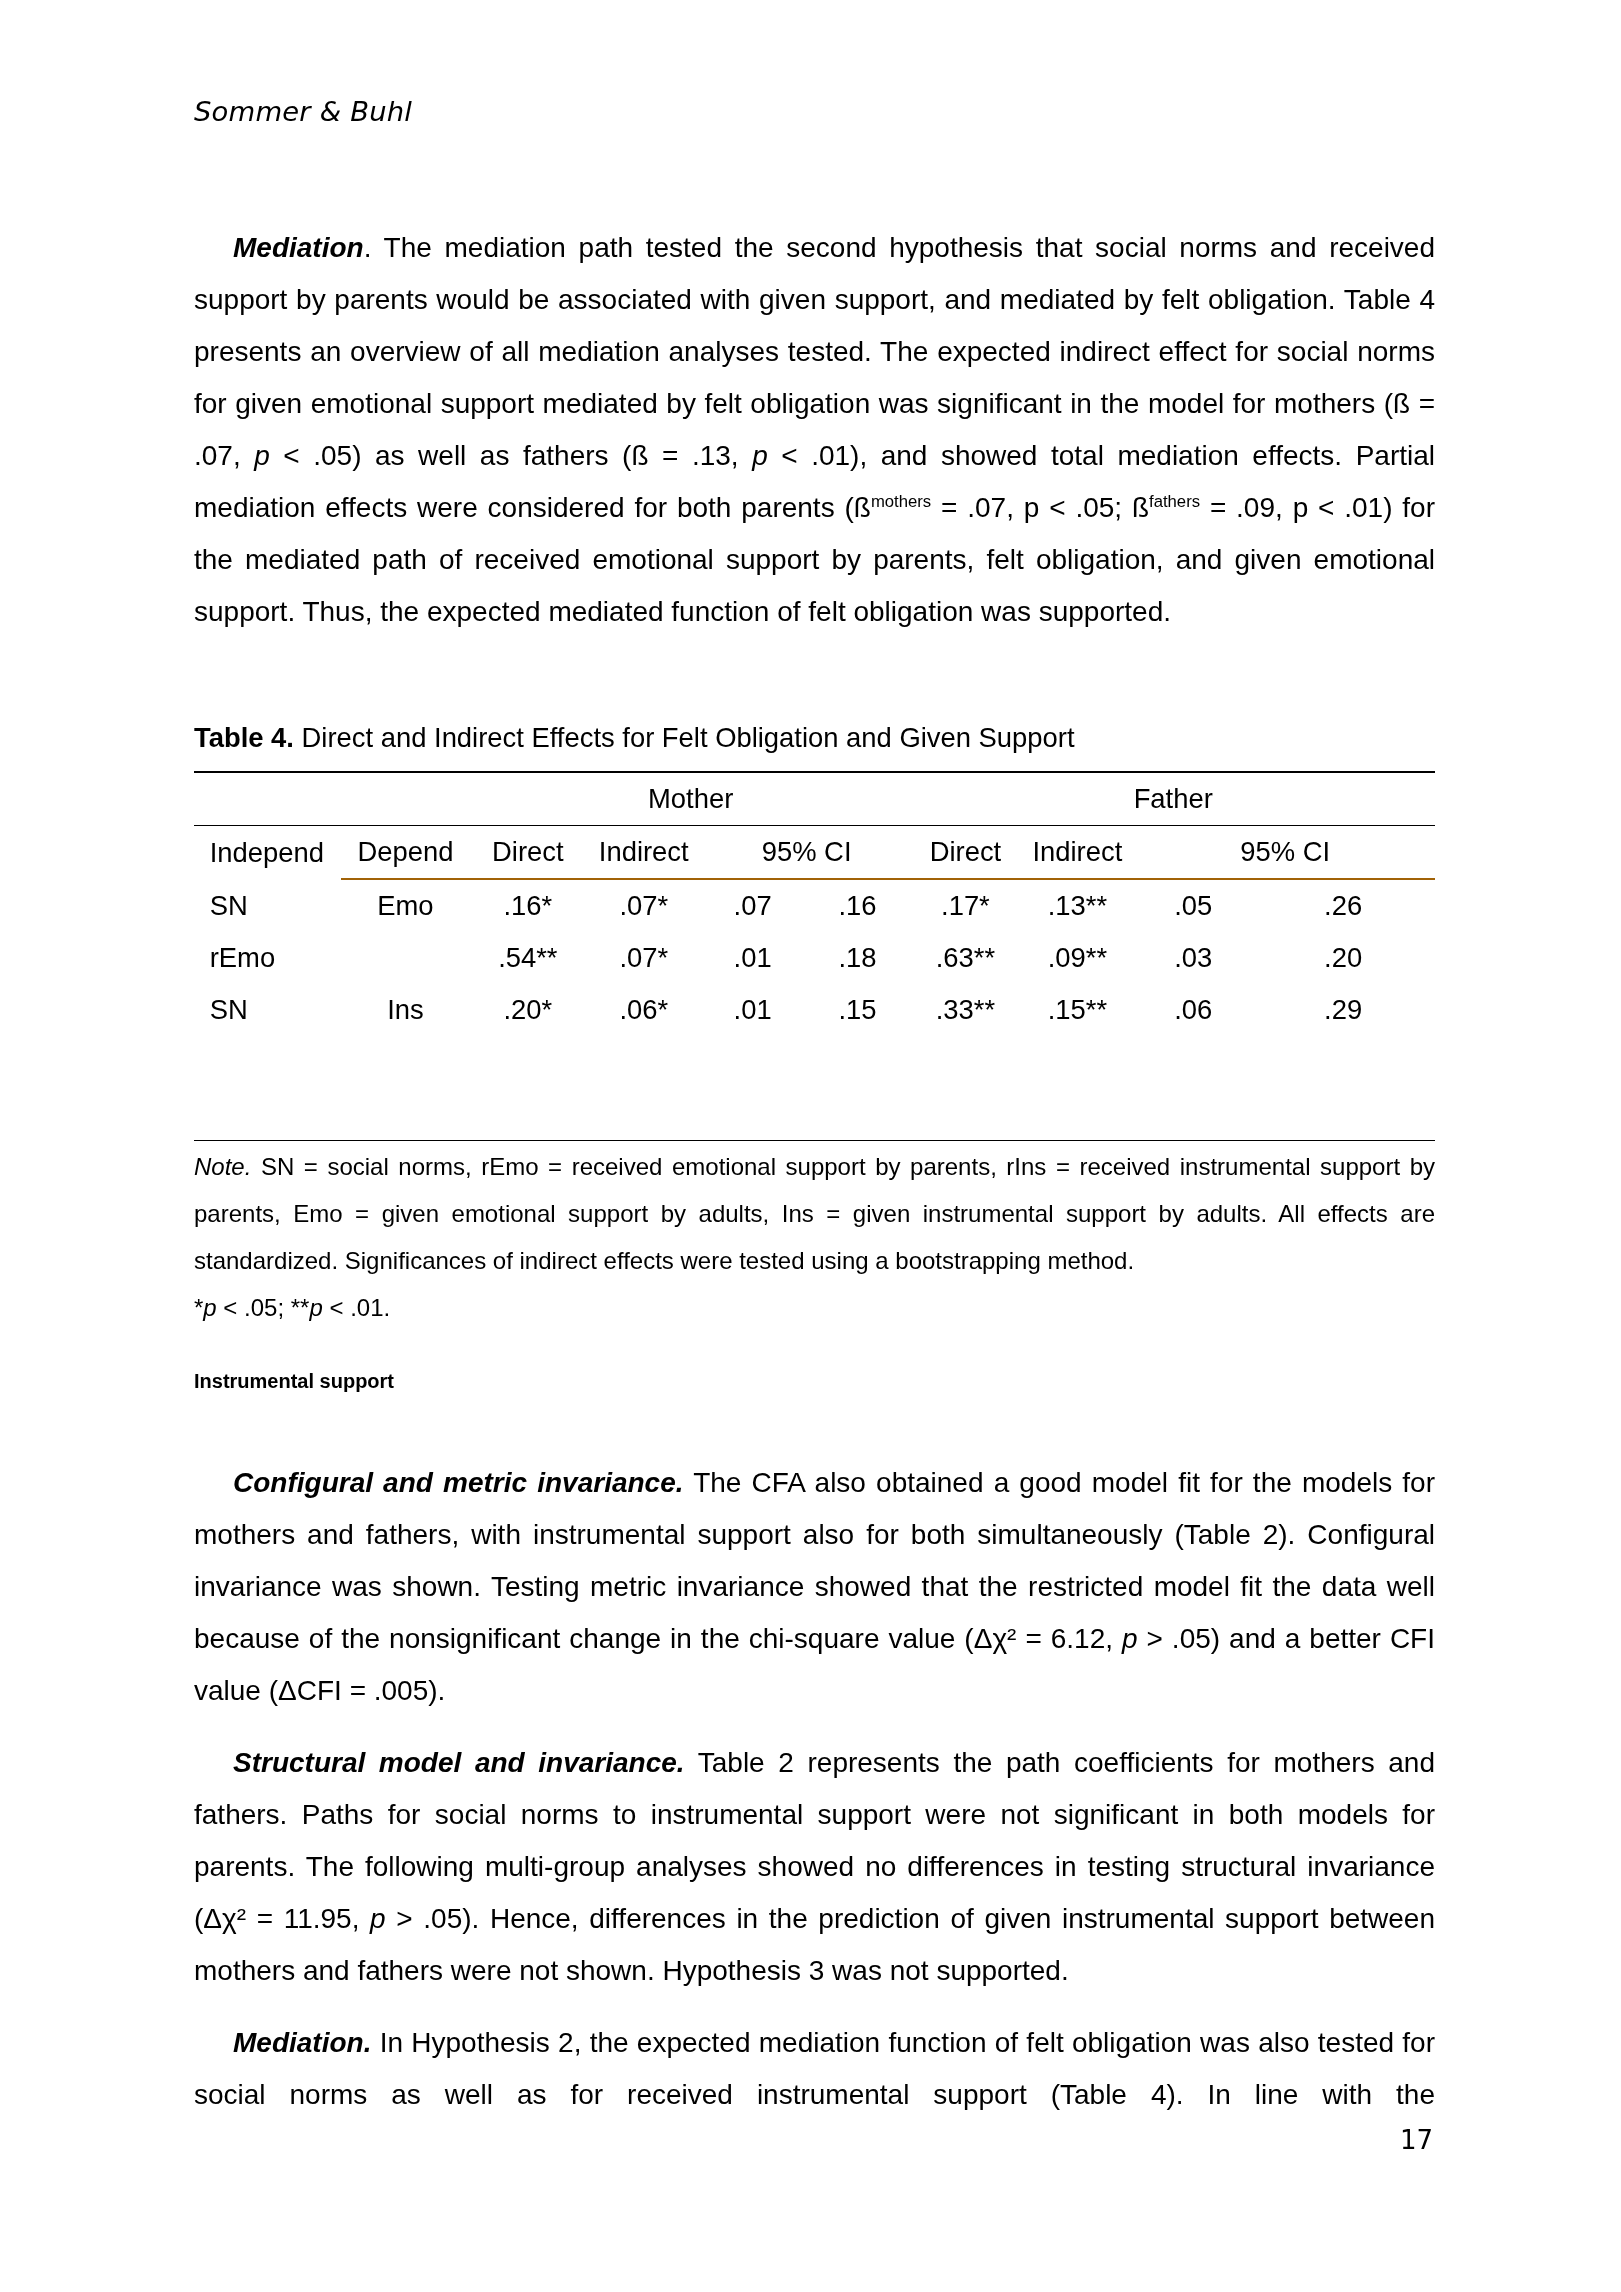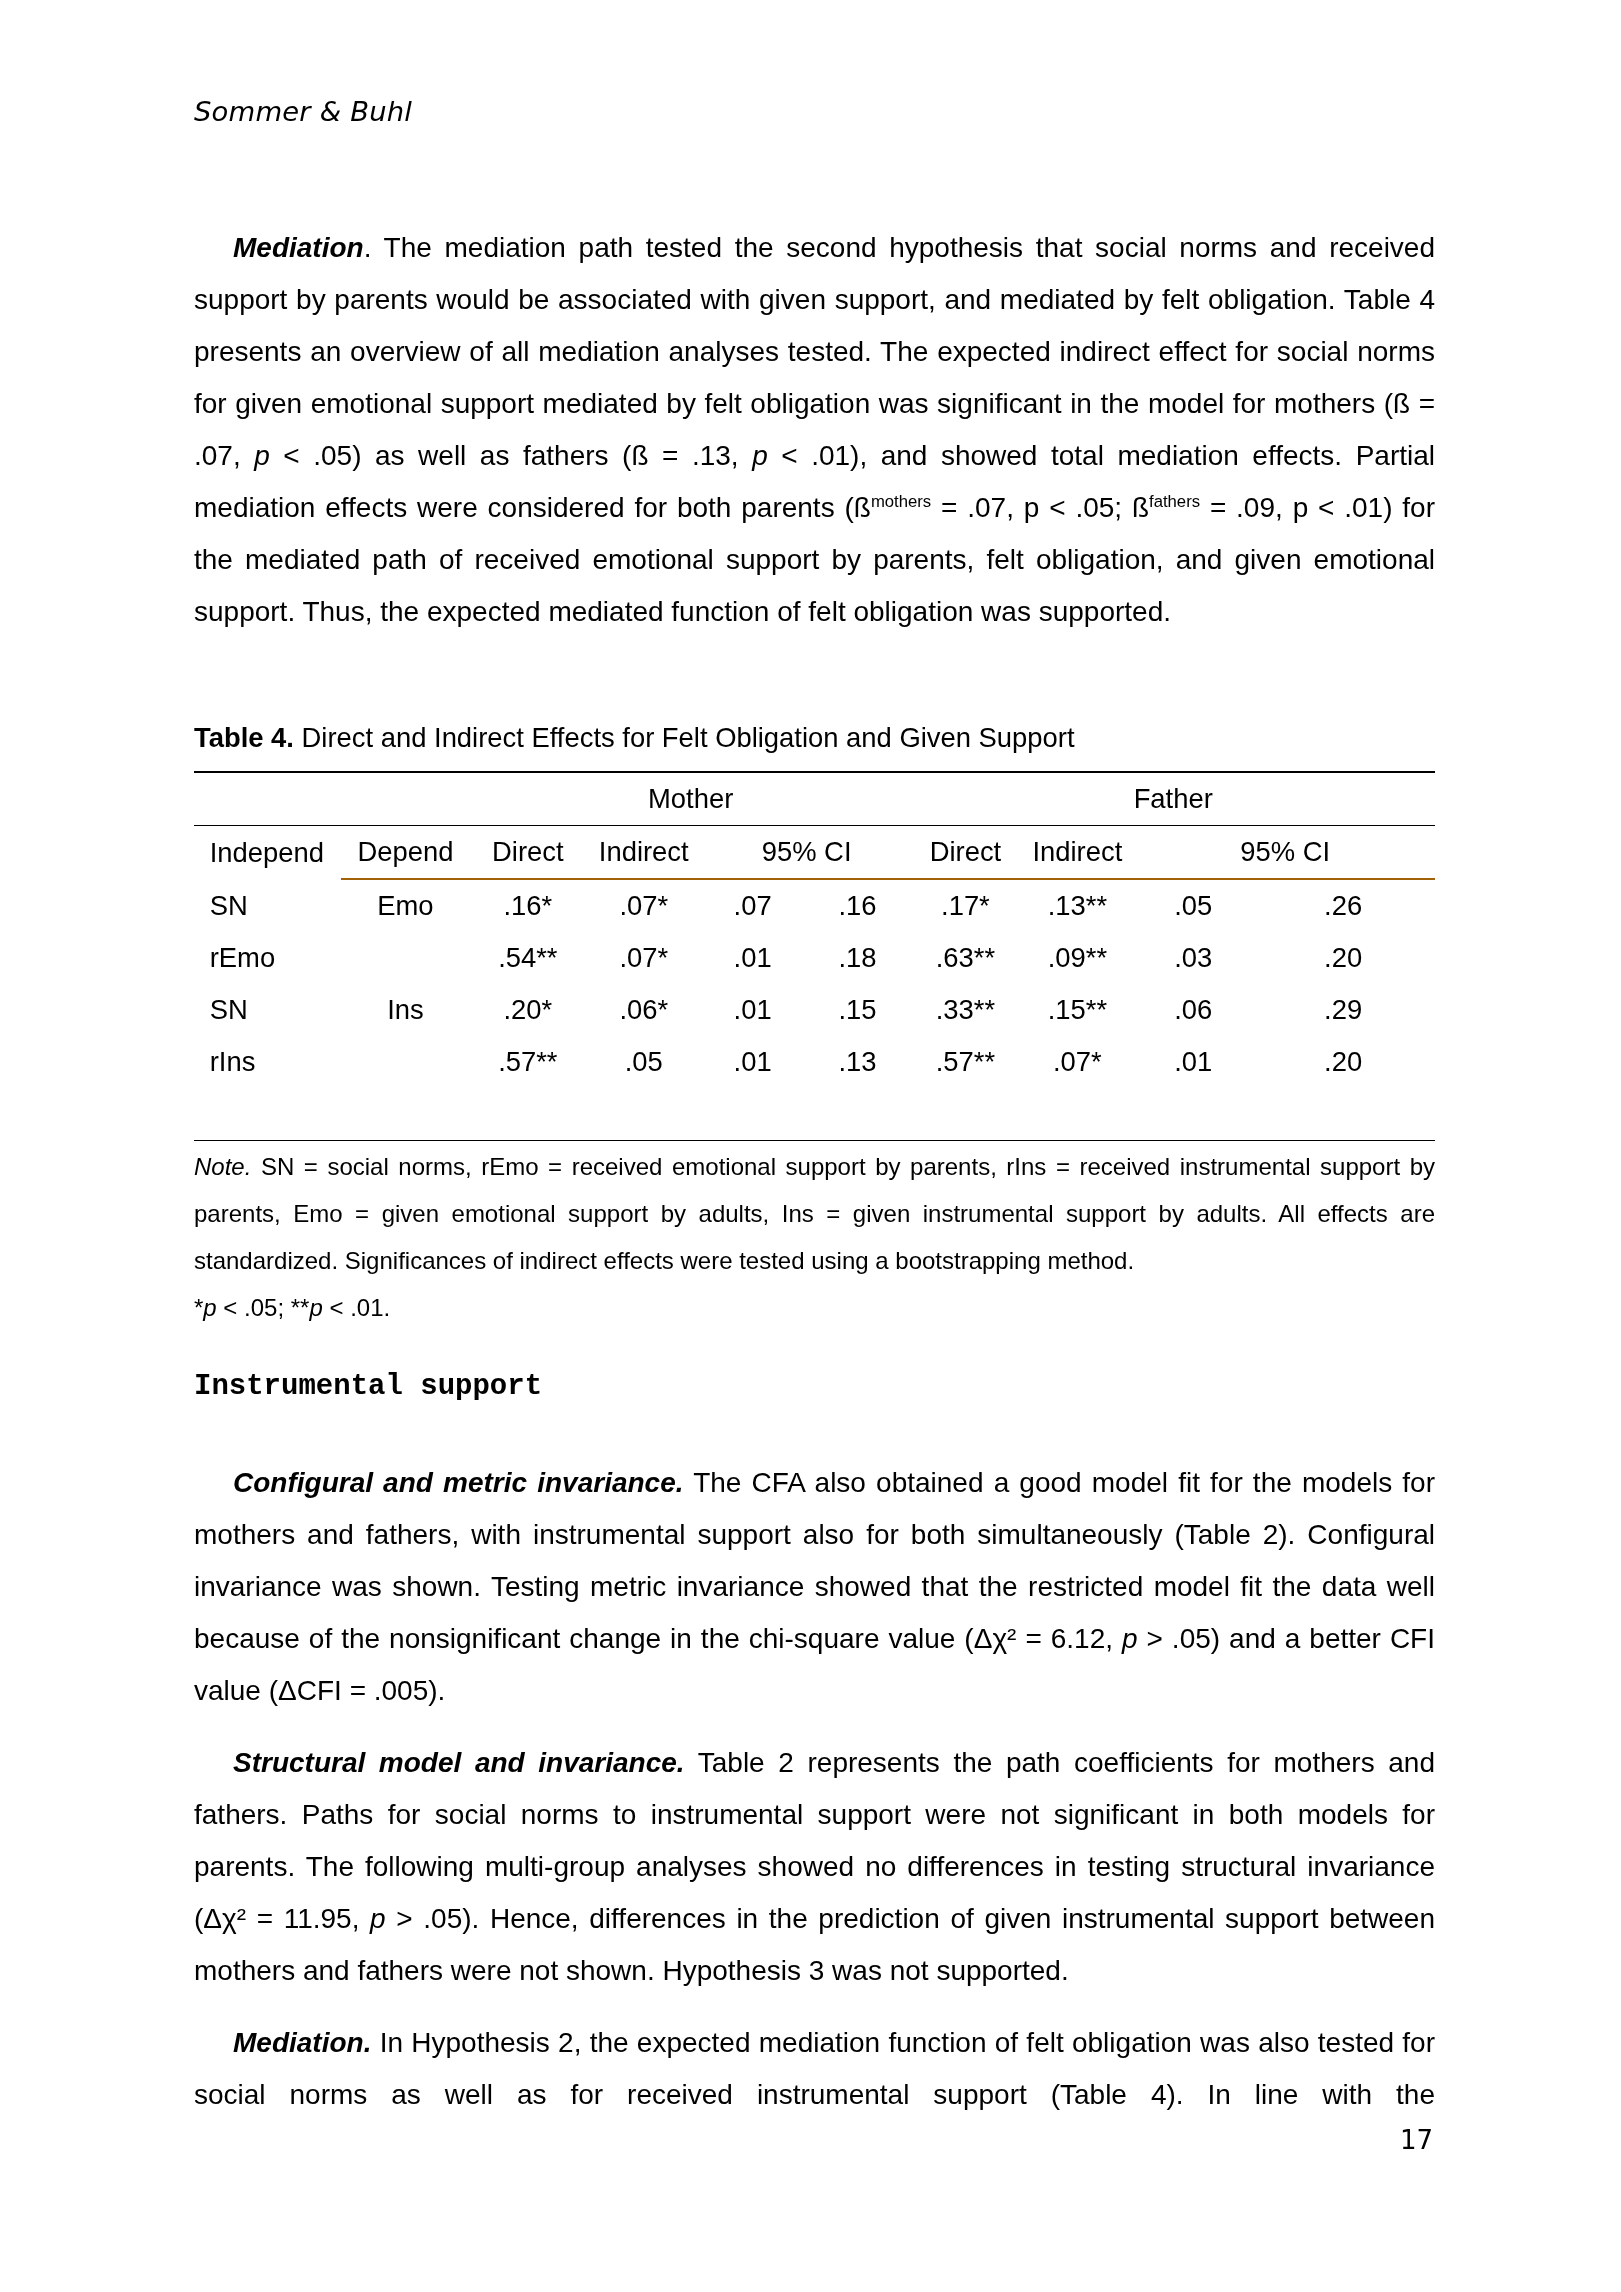--- a/index.html
+++ b/index.html
@@ -13,21 +13,21 @@
   .caption { font-size: 27.4px; line-height: 33px; }
   .caption b { font-weight: bold; }
   table.t4 { position: absolute; left: 194px; top: 771px; width: 1241px; border-collapse: collapse; font-size: 27.4px; }
   table.t4 td { padding: 0; height: 52px; text-align: center; vertical-align: middle; white-space: nowrap; }
   table.t4 td.l { text-align: left; padding-left: 15.7px; }
   .rule-top { border-top: 2px solid #000; }
   .rule-thin { border-top: 1.5px solid #000; }
   .rule-mid { border-top: 2px solid #a16207; }
   .note { position: absolute; left: 194px; width: 1241px; top: 1140px; border-top: 1.5px solid #000; padding-top: 2px; font-size: 24px; line-height: 47px; text-align: justify; }
   .note i { font-style: italic; margin-top: 32px; }
-  .heading { position: absolute; left: 194px; top: 1370px; font-size: 29px; font-weight: bold; font-family: Liberation Mono, monospace; }
+  .heading { position: absolute; left: 194px; top: 1370px; font-size: 20px; font-weight: bold; }
   .pagenum { position: absolute; left: 1400px; top: 2125px; font-family: "DejaVu Sans", sans-serif; font-size: 26px; }
 </style>
 </head>
 <body>
 
 <div class="running-head">Sommer &amp; Buhl</div>
 
 <div class="block" style="top:222px;">
   <p class="para indent">
     <span class="lead">Mediation</span><span>. The mediation path tested the second hypothesis that social norms and received support by parents would be associated with given support, and mediated by felt obligation. Table 4 presents an overview of all mediation analyses tested. The expected indirect effect for social norms for given emotional support mediated by felt obligation was significant in the model for mothers (ß = .07, </span><i>p</i><span> &lt; .05) as well as fathers (ß = .13, </span><i>p</i><span> &lt; .01), and showed total mediation effects. Partial mediation effects were considered for both parents (ß</span><sup>mothers</sup><span> = .07, p &lt; .05; ß</span><sup>fathers</sup><span> = .09, p &lt; .01) for the mediated path of received emotional support by parents, felt obligation, and given emotional support. Thus, the expected mediated function of felt obligation was supported.</span>
@@ -97,32 +97,20 @@
     <td>Ins</td>
     <td>.20*</td>
     <td>.06*</td>
     <td>.01</td>
     <td>.15</td>
     <td>.33**</td>
     <td>.15**</td>
     <td>.06</td>
     <td>.29</td>
   </tr>
-  <tr>
-    <td class="l">rIns</td>
-    <td></td>
-    <td>.57**</td>
-    <td>.05</td>
-    <td>.01</td>
-    <td>.13</td>
-    <td>.57**</td>
-    <td>.07*</td>
-    <td>.01</td>
-    <td>.20</td>
-  </tr>
 </tbody>
   </table>
 
 <div class="note">
   <i>Note.</i><span> SN = social norms, rEmo = received emotional support by parents, rIns = received instrumental support by parents, Emo = given emotional support by adults, Ins = given instrumental support by adults. All effects are standardized. Significances of indirect effects were tested using a bootstrapping method.</span><br>
   <span>*</span><i>p</i><span> &lt; .05; </span><span>**</span><i>p</i><span> &lt; .01.</span>
 </div>
 
 <div class="heading">Instrumental support</div>
 

